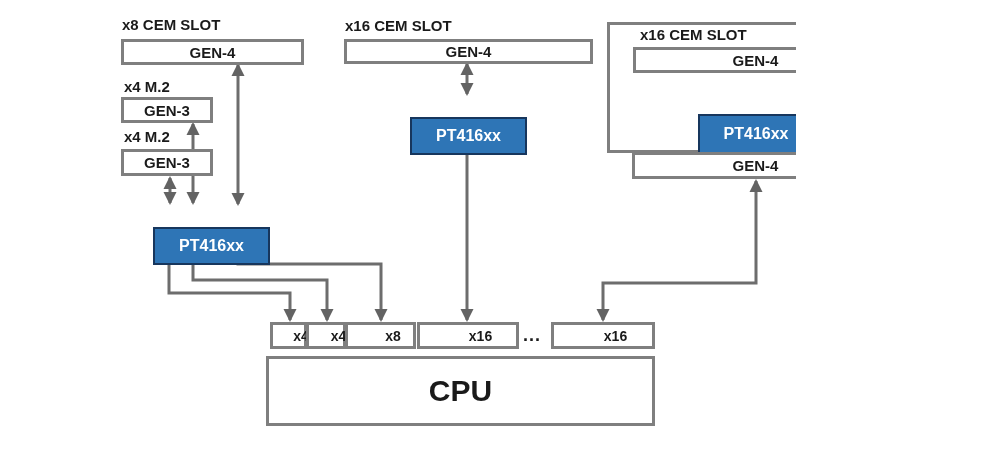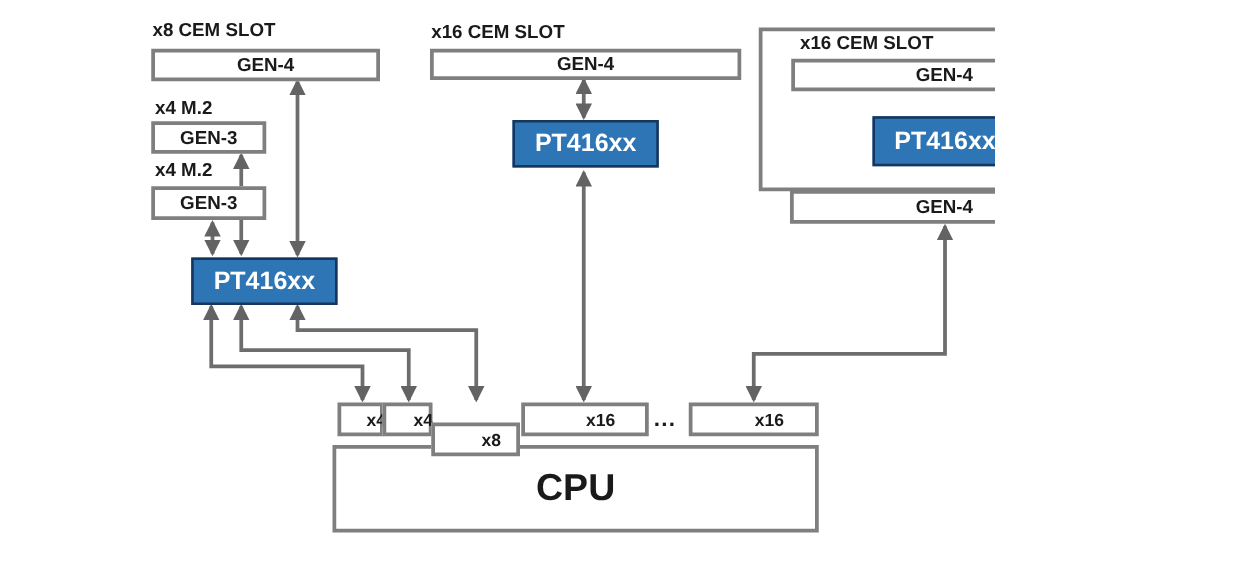--- a/index.html
+++ b/index.html
@@ -22,22 +22,23 @@
     font-size:15px;
     z-index:2;
   }
   .chip{
     position:absolute;
     box-sizing:border-box;
     background:var(--switch-fill,#2e75b6);
     border:2px solid var(--switch-border,#17365d);
     color:#fff;
     display:flex;align-items:center;justify-content:center;
-    font-size:20px;
+    font-size:16px;
     z-index:3;
+    margin-top:21px;
   }
   .container-box{
     position:absolute;
     box-sizing:border-box;
     background:#fff;
     border:3px solid var(--box-border,#7f7f7f);
     z-index:1;
   }
   .lbl{
     position:absolute;
@@ -125,18 +126,18 @@
 
 
   <div class="chip" style="left:698px;top:93px;width:116px;height:40px;">PT416xx</div>
 
   <div class="box" style="left:632px;top:152px;width:247px;height:27px;z-index:3;">GEN-4</div>
 
   <div class="cpu-box" style="left:266px;top:356px;width:389px;height:70px;">CPU</div>
 
   <div class="cell" style="left:270px;top:322px;width:37px;height:27px;">x4</div>
   <div class="cell" style="left:306px;top:322px;width:40px;height:27px;">x4</div>
-  <div class="cell" style="left:345px;top:338px;width:71px;height:27px;">x8</div>
+  <div class="cell" style="left:345px;top:322px;width:71px;height:27px;">x8</div>
   <div class="cell" style="left:417px;top:322px;width:102px;height:27px;">x16</div>
   <div class="dots" style="left:523px;top:325px;">...</div>
   <div class="cell" style="left:551px;top:322px;width:104px;height:27px;">x16</div>
 
 </div>
 
 </body></html>

